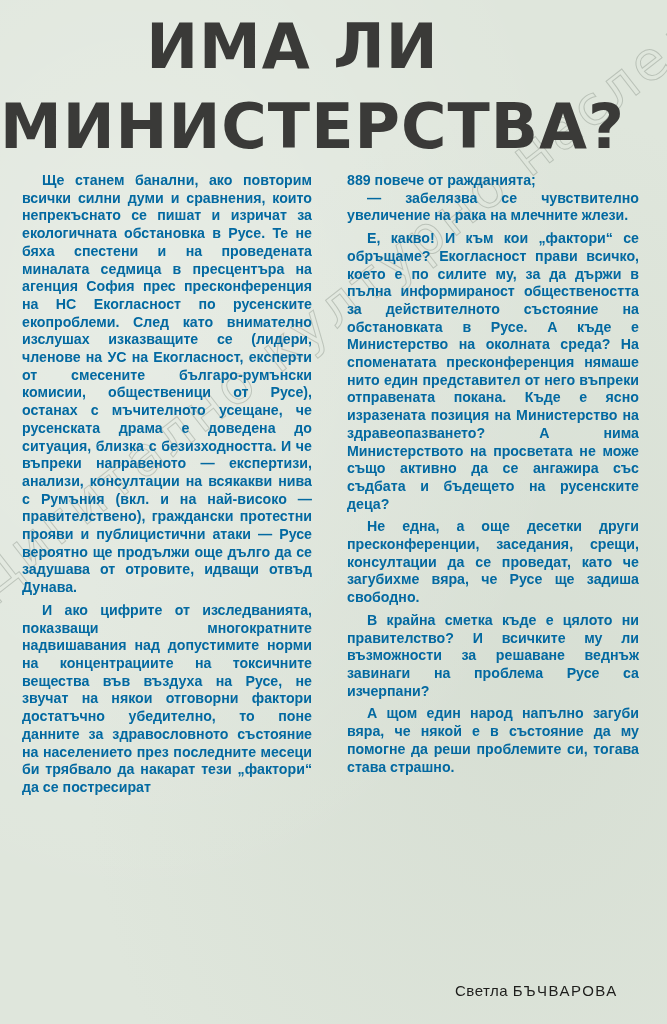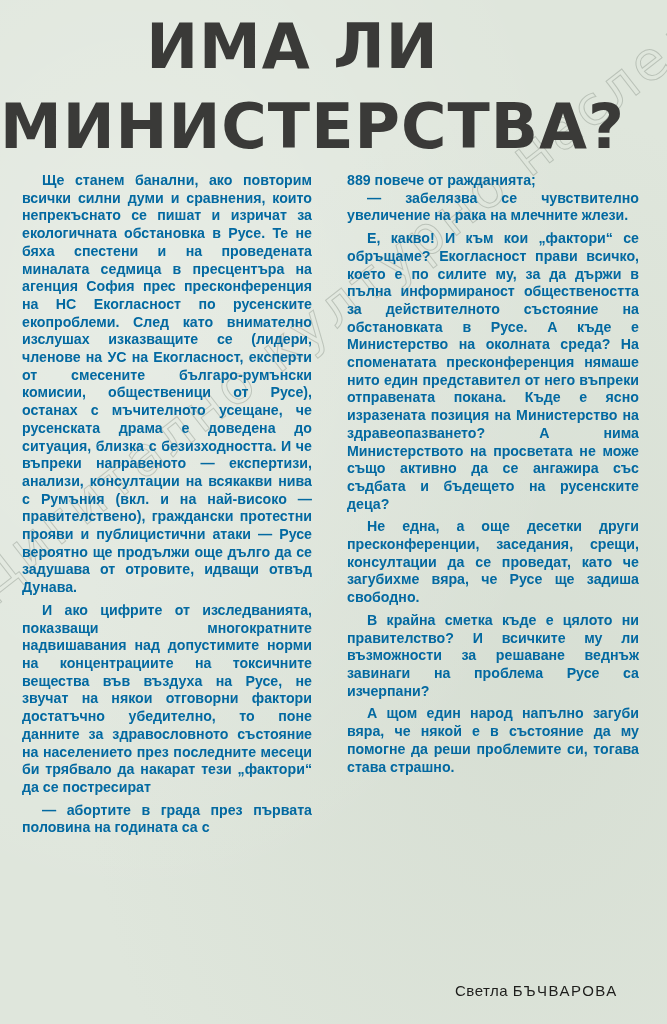--- a/index.html
+++ b/index.html
@@ -49,21 +49,20 @@
 <div class="watermark">Дигитално културно наследство - Русе</div>
 
 <div class="headline">
   <span class="l1">ИМА ЛИ</span>
   <span class="l2">МИНИСТЕРСТВА?</span>
 </div>
 
 <div class="col left">
   <p class="ind">Ще станем банални, ако повторим всички силни думи и сравнения, които непрекъснато се пишат и изричат за екологичната обстановка в Русе. Те не бяха спестени и на проведената миналата седмица в пресцентъра на агенция София прес пресконференция на НС Екогласност по русенските екопроблеми. След като внимателно изслушах изказващите се (лидери, членове на УС на Екогласност, експерти от смесените българо-румънски комисии, общественици от Русе), останах с мъчителното усещане, че русенската драма е доведена до ситуация, близка с безизходността. И че въпреки направеното — експертизи, анализи, консултации на всякакви нива с Румъния (вкл. и на най-високо — правителствено), граждански протестни прояви и публицистични атаки — Русе вероятно ще продължи още дълго да се задушава от отровите, идващи отвъд Дунава.</p>
   <p class="ind gap">И ако цифрите от изследванията, показващи многократните надвишавания над допустимите норми на концентрациите на токсичните вещества във въздуха на Русе, не звучат на някои отговорни фактори достатъчно убедително, то поне данните за здравословното състояние на населението през последните месеци би трябвало да накарат тези „фактори“ да се постресират</p>
-  <p class="ind gap">— абортите в града през първата половина на годината са с</p>
 </div>
 
 <div class="col right">
   <p>889 повече от ражданията;</p>
   <p class="ind">— забелязва се чувствително увеличение на рака на млечните жлези.</p>
   <p class="ind gap">Е, какво! И към кои „фактори“ се обръщаме? Екогласност прави всичко, което е по силите му, за да държи в пълна информираност обществеността за действителното състояние на обстановката в Русе. А къде е Министерство на околната среда? На споменатата пресконференция нямаше нито един представител от него въпреки отправената покана. Къде е ясно изразената позиция на Министерство на здравеопазването? А нима Министерството на просветата не може също активно да се ангажира със съдбата и бъдещето на русенските деца?</p>
   <p class="ind gap">Не една, а още десетки други пресконференции, заседания, срещи, консултации да се проведат, като че загубихме вяра, че Русе ще задиша свободно.</p>
   <p class="ind gap">В крайна сметка къде е цялото ни правителство? И всичките му ли възможности за решаване веднъж завинаги на проблема Русе са изчерпани?</p>
   <p class="ind gap">А щом един народ напълно загуби вяра, че някой е в състояние да му помогне да реши проблемите си, тогава става страшно.</p>
 </div>

